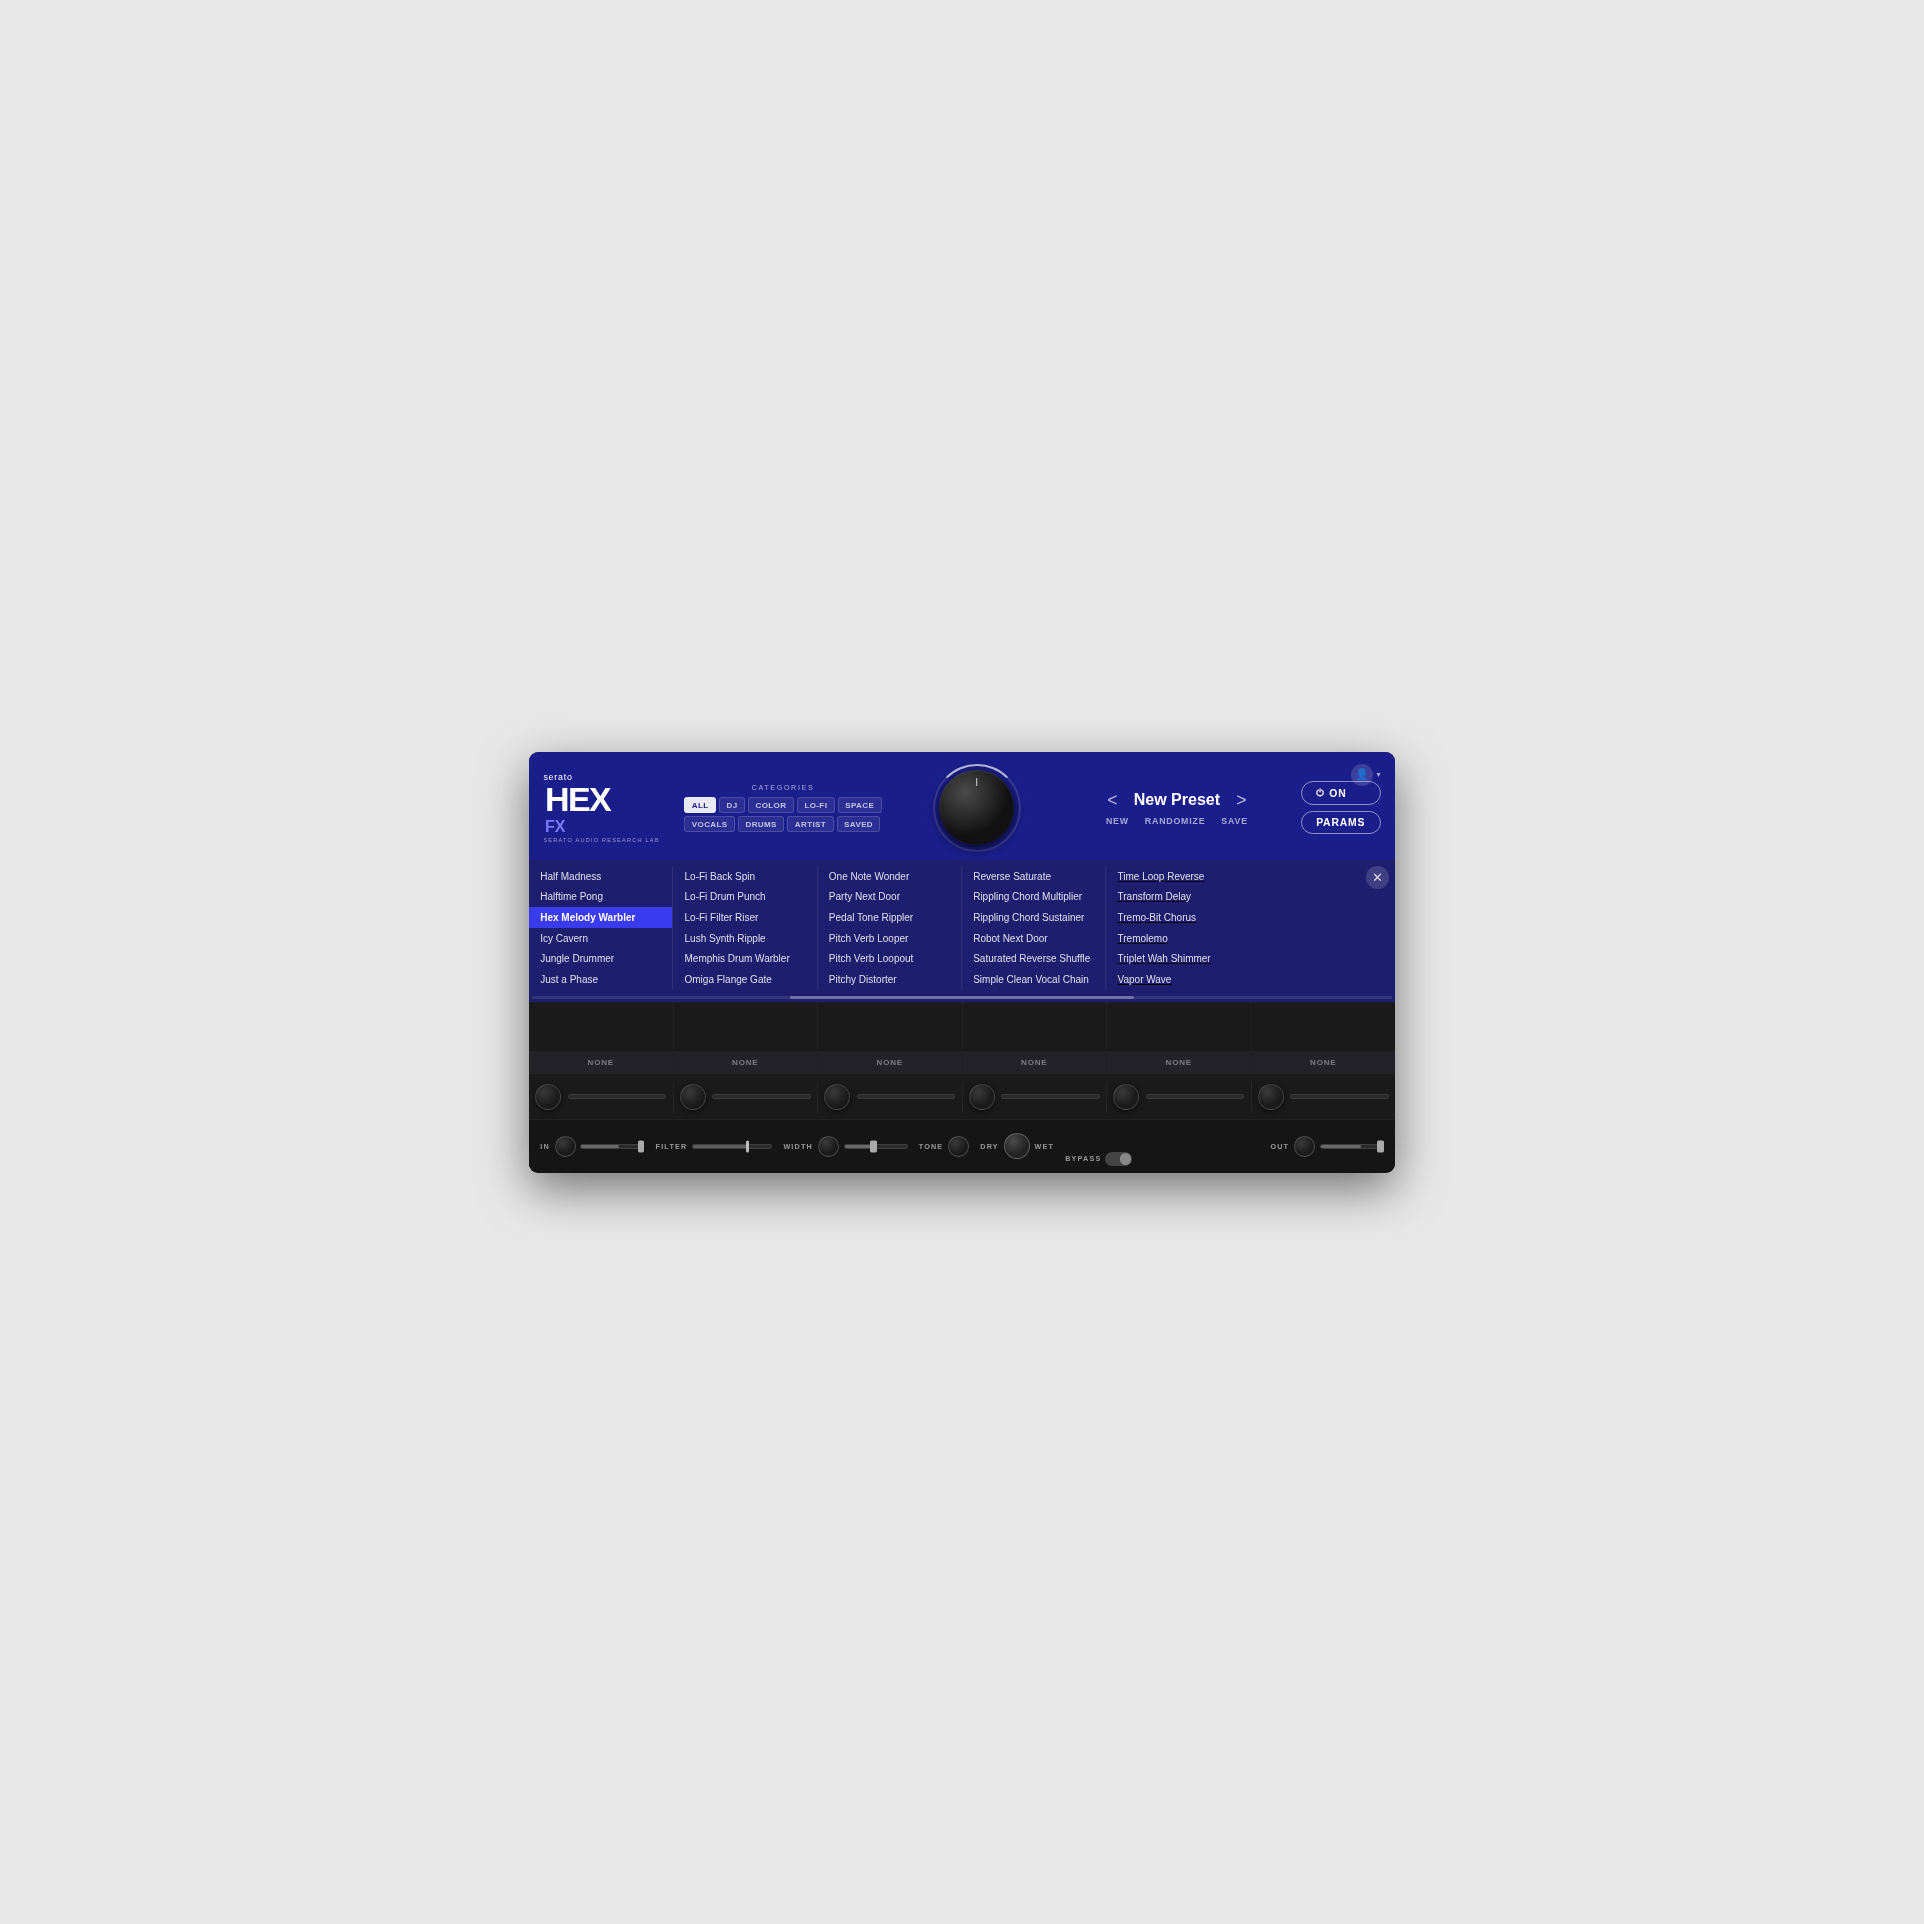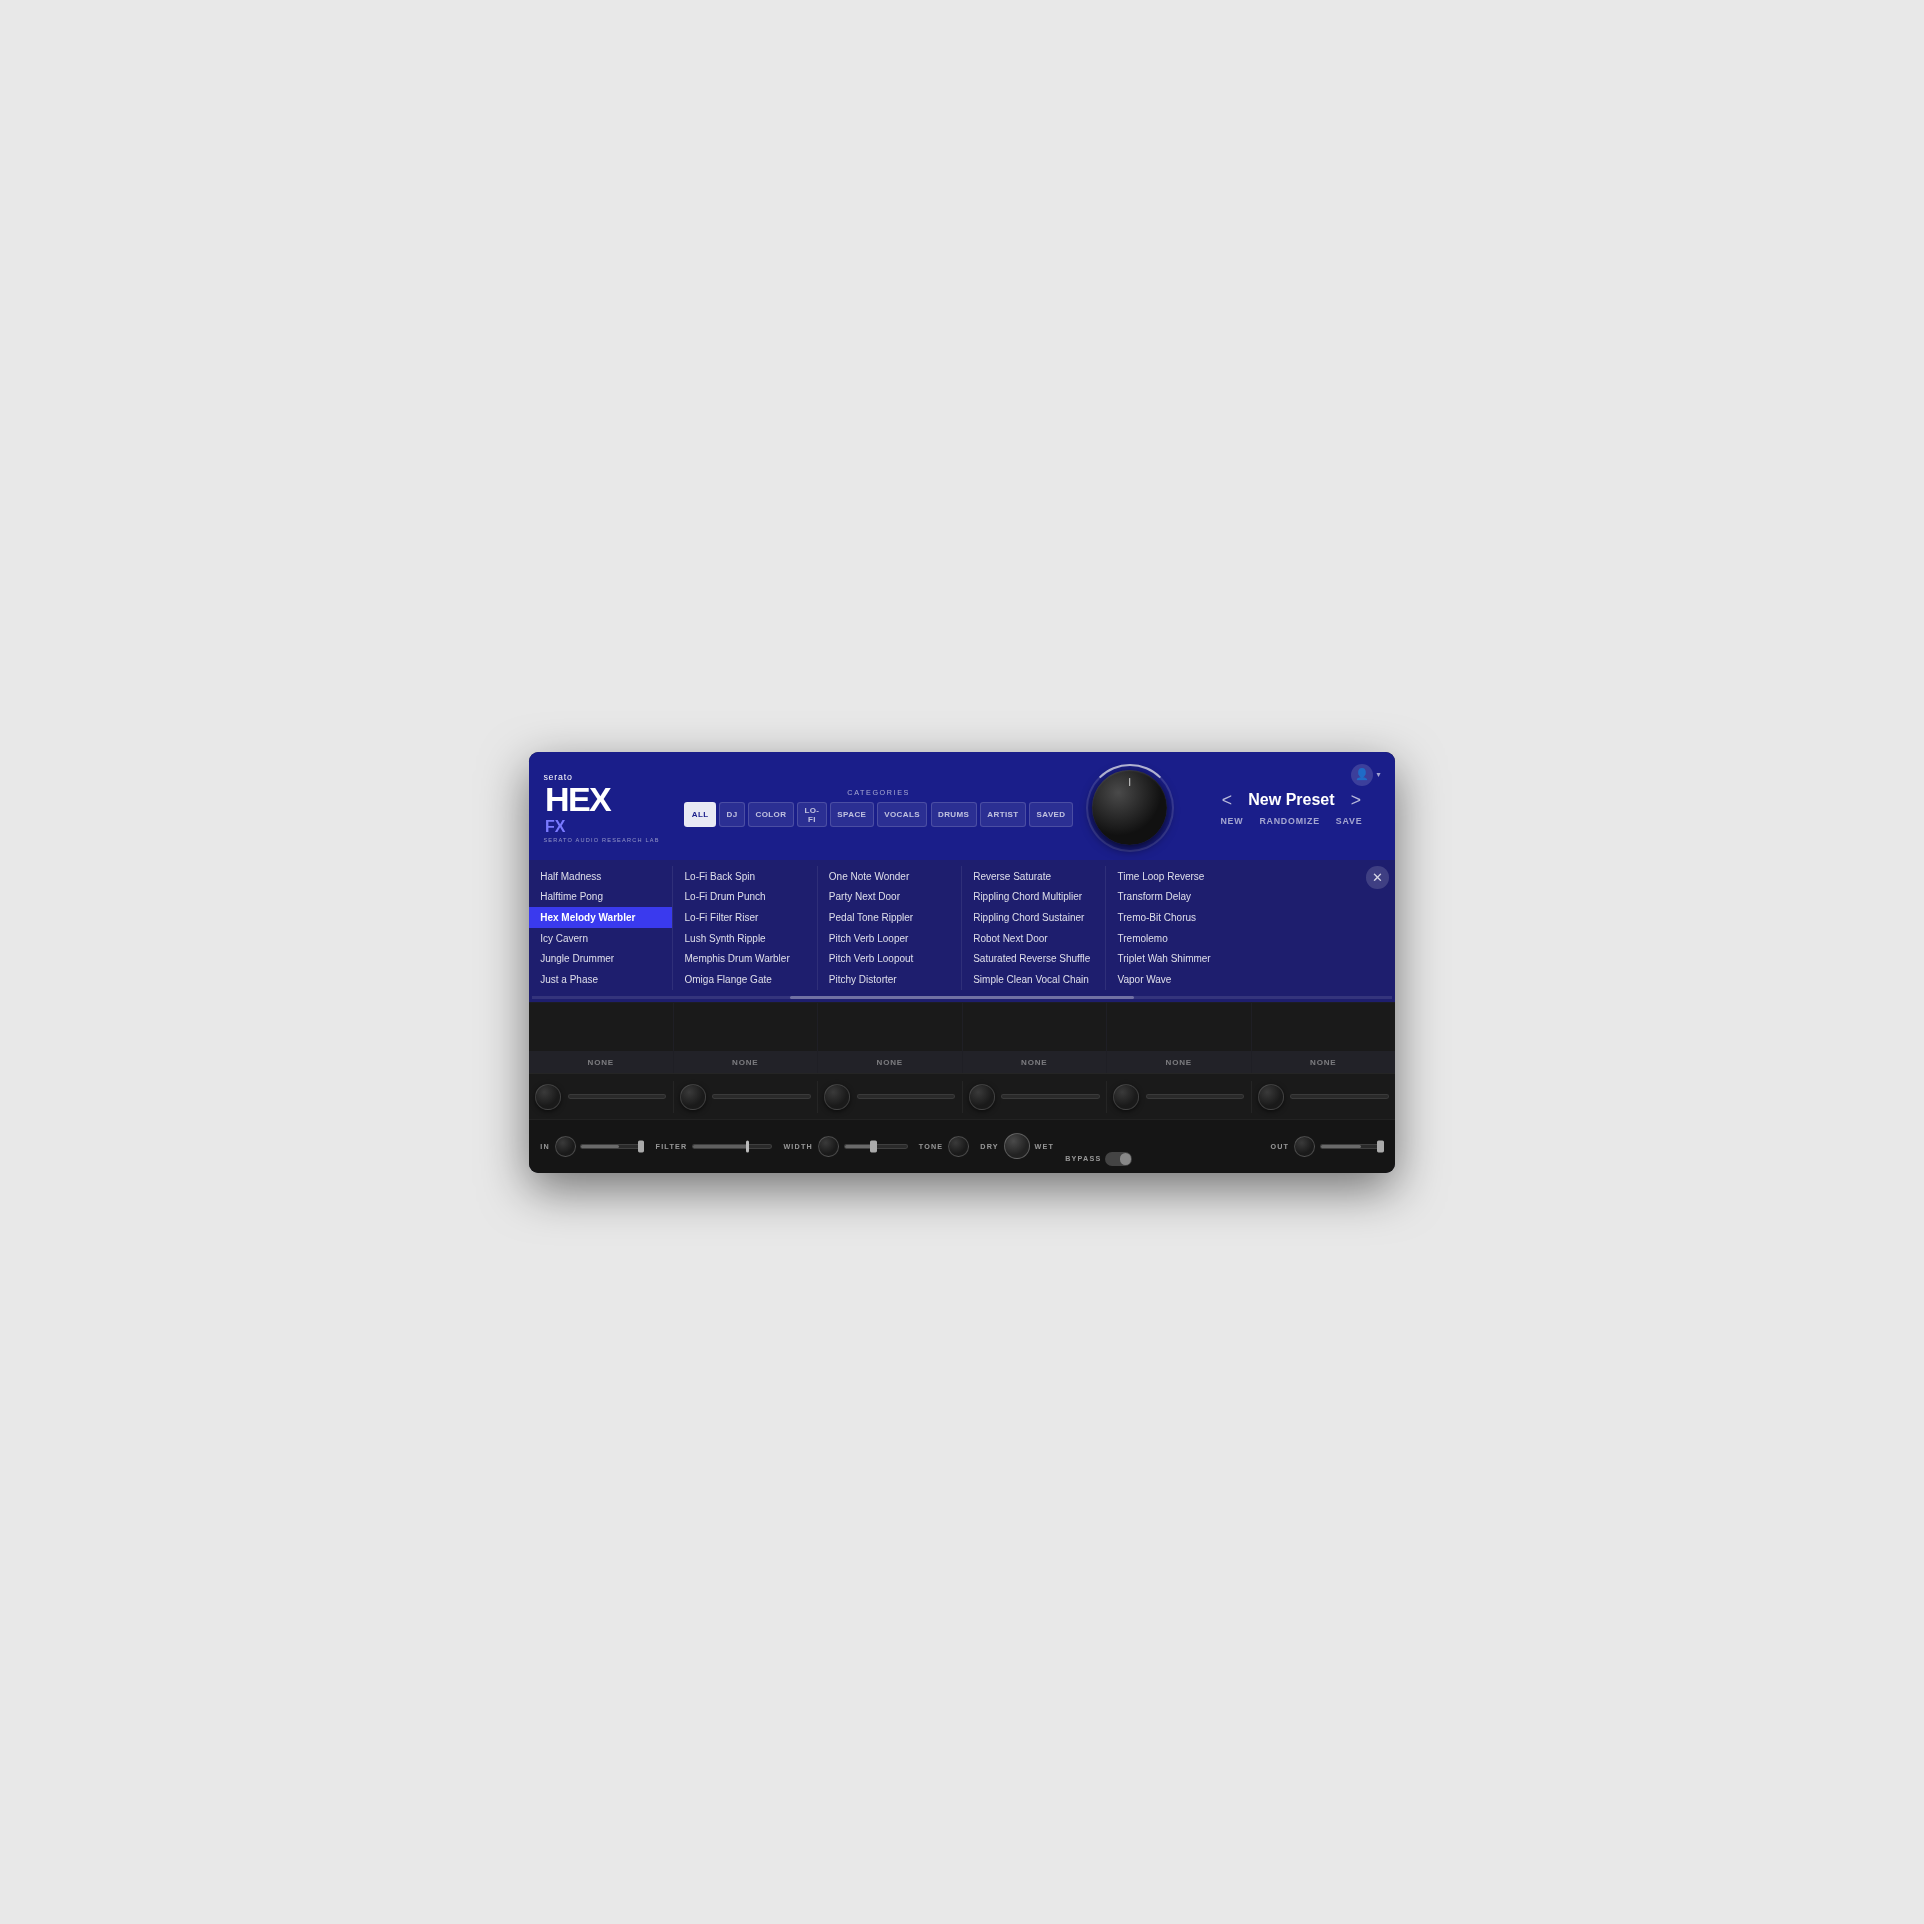--- a/index.html
+++ b/index.html
@@ -84,21 +84,21 @@
 
     .categories-label {
       color: rgba(255,255,255,0.6);
       font-size: 7.2px;
       letter-spacing: 1.6px;
       text-transform: uppercase;
     }
 
     .category-buttons {
       display: flex;
-      flex-direction: row;
+      flex-direction: column;
       gap: 3.2px;
     }
 
     .cat-row {
       display: flex;
       gap: 3.2px;
     }
 
     .cat-btn {
       background: rgba(255,255,255,0.08);
@@ -307,20 +307,21 @@
       padding: 6.4px 0 6.4px 0;
     }
 
     .preset-column {
       border-right: 0.8px solid rgba(255,255,255,0.08);
       padding: 0;
     }
 
     .preset-column:last-child {
       border-right: none;
+      text-decoration: underline;
     }
 
     .preset-item {
       padding: 4.8px 11.2px;
       color: rgba(255,255,255,0.85);
       font-size: 10px;
       cursor: pointer;
       white-space: nowrap;
       overflow: hidden;
       text-overflow: ellipsis;

